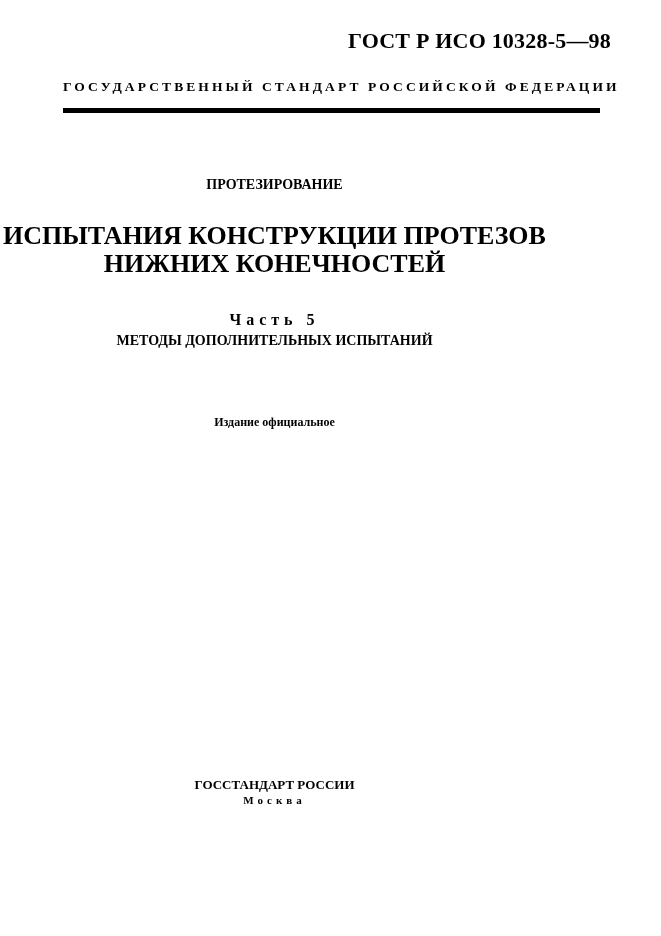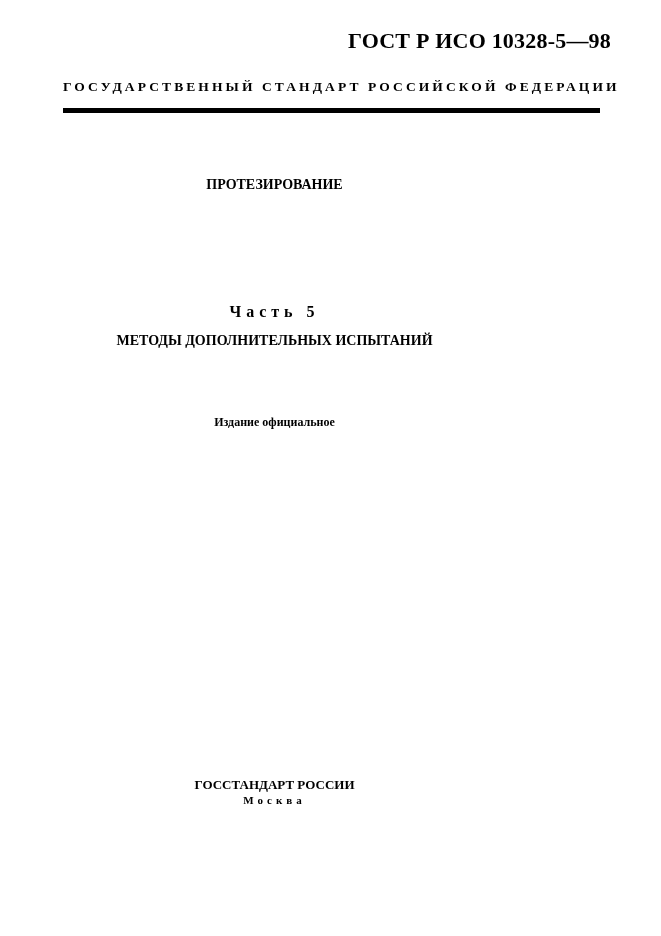--- a/index.html
+++ b/index.html
@@ -48,21 +48,21 @@
       font-size: 14px;
       font-weight: bold;
     }
     .main-title {
       top: 222px;
       font-size: 26px;
       font-weight: bold;
       line-height: 28px;
     }
     .part {
-      top: 303px;
+      top: 311px;
       font-size: 16px;
       font-weight: bold;
       letter-spacing: 5px;
       text-align: center;
     }
     .subtitle {
       top: 333px;
       font-size: 14px;
       font-weight: bold;
     }
@@ -89,20 +89,22 @@
 
 <div class="abs doc-code">ГОСТ Р ИСО 10328-5—98</div>
 
 <div class="abs state-standard">ГОСУДАРСТВЕННЫЙ СТАНДАРТ РОССИЙСКОЙ ФЕДЕРАЦИИ</div>
 
 <div class="abs rule"></div>
 
 <div class="abs center category">ПРОТЕЗИРОВАНИЕ</div>
 
 <div class="abs center main-title">
+  <div>ИСПЫТАНИЯ КОНСТРУКЦИИ ПРОТЕЗОВ</div>
+  <div>НИЖНИХ КОНЕЧНОСТЕЙ</div>
 </div>
 
 <div class="abs center part">Часть 5</div>
 
 <div class="abs center subtitle">МЕТОДЫ ДОПОЛНИТЕЛЬНЫХ ИСПЫТАНИЙ</div>
 
 <div class="abs center edition">Издание официальное</div>
 
 <div class="abs center publisher">ГОССТАНДАРТ РОССИИ</div>
 

